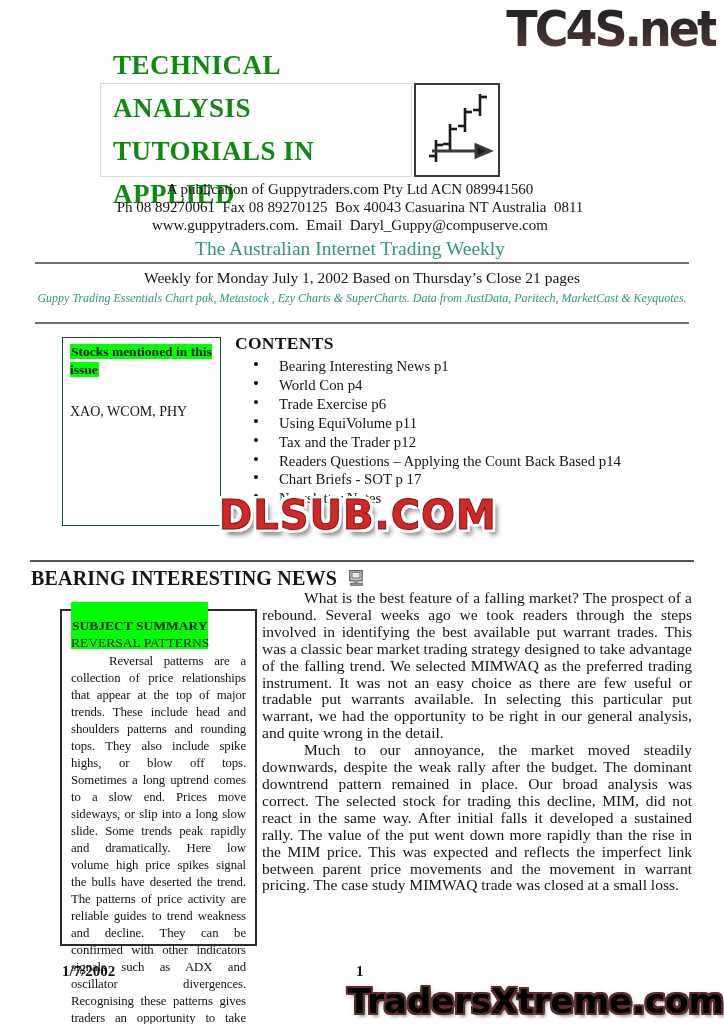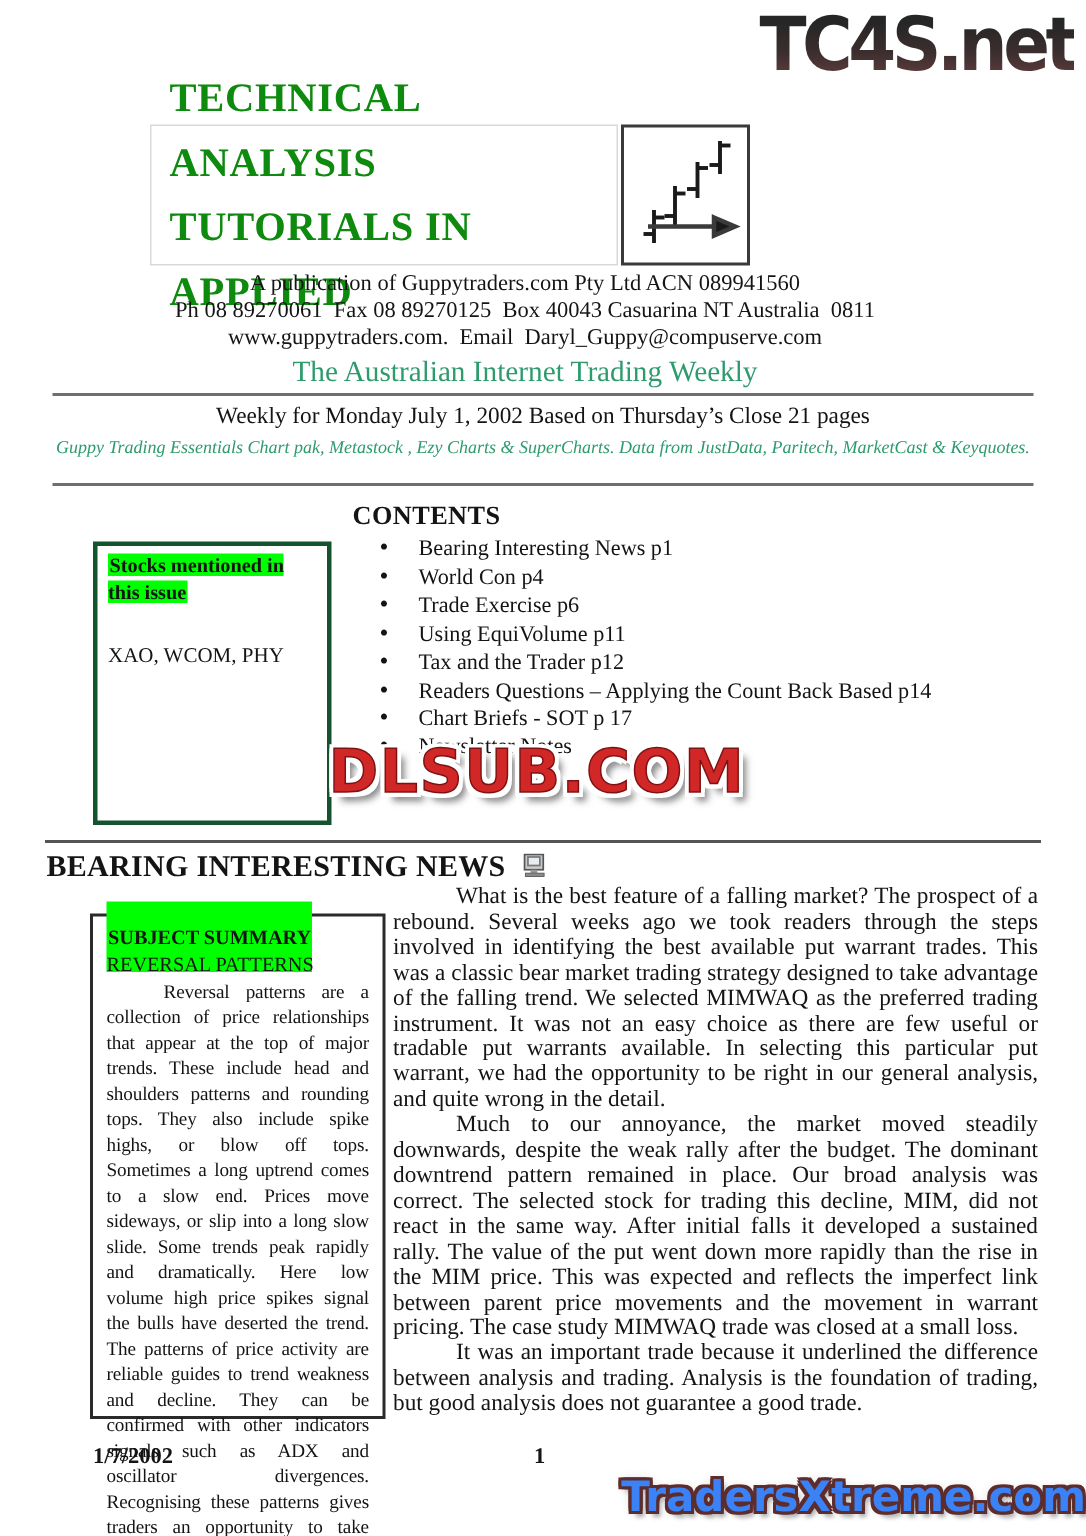--- a/index.html
+++ b/index.html
@@ -10,22 +10,22 @@
   .wm-tc4s{position:absolute;top:0px;right:8px;font-family:"DejaVu Sans",sans-serif;
     font-weight:bold;font-size:46px;letter-spacing:-3px;transform:scaleY(1.08);transform-origin:top;
     background:linear-gradient(180deg,#262626 25%,#3c2e2e 60%,#6e4242 100%);
     -webkit-background-clip:text;background-clip:text;color:transparent;z-index:30;}
   .wm-dlsub{position:absolute;left:219px;top:492px;z-index:30;
     font-family:"DejaVu Sans",sans-serif;font-weight:900;font-size:40px;letter-spacing:1px;
     color:#d22727;-webkit-text-stroke:1px #7e1212;
     text-shadow:-3px -3px 0 #fff,3px -3px 0 #fff,-3px 3px 0 #fff,3px 3px 0 #fff,
                 0 -3px 0 #fff,0 3px 0 #fff,-3px 0 0 #fff,3px 0 0 #fff,5px 6px 5px rgba(90,90,90,.75);}
   .wm-traders{position:absolute;top:981px;right:0px;z-index:30;
-    font-family:"DejaVu Sans",sans-serif;font-weight:bold;font-size:28px;letter-spacing:0px;
-    color:#3b82f6;
+    font-family:"DejaVu Sans",sans-serif;font-weight:bold;font-size:34px;letter-spacing:0px;
+    color:#000000;
     text-shadow:-2px -2px 0 #5d2c2c,2px -2px 0 #5d2c2c,-2px 2px 0 #5d2c2c,2px 2px 0 #5d2c2c,
                 0 -2px 0 #5d2c2c,0 2px 0 #5d2c2c,-2px 0 0 #5d2c2c,2px 0 0 #5d2c2c,
                 0 0 7px #c9c9c9,3px 4px 3px #aaa;}
 
   
   .masthead{position:absolute;left:100px;top:83px;display:flex;align-items:stretch;}
   .title-box{width:312px;height:94px;border:1px solid #d9d9d9;box-sizing:border-box;
     display:flex;flex-direction:column;justify-content:center;padding-left:12px;}
   .title-line{font-weight:bold;font-size:27px;line-height:43px;color:#0e8a0e;letter-spacing:.5px;}
   .logo-box{width:86px;height:94px;border:2px solid #3a3a3a;box-sizing:border-box;background:#fff;
@@ -40,21 +40,21 @@
   .rule-2{top:322px;}
   .rule-3{top:560px;left:30px;width:664px;background:#555;}
 
   .issue{position:absolute;left:0;top:268px;width:724px;text-align:center;}
   .issue-l1{font-size:15.5px;line-height:20px;}
   .issue-l2{font-size:15.5px;font-style:italic;line-height:19px;}
   .issue-l3{font-size:12px;font-style:italic;color:#2e9b6e;line-height:16px;margin-top:2px;}
 
   
   .stocks-box{position:absolute;left:62px;top:337px;width:159px;height:189px;
-    border:3px solid #14532d;box-sizing:border-box;padding:4px 7px;margin-top:24px;}
+    border:1px solid #14532d;box-sizing:border-box;padding:4px 7px;}
   .stocks-head{display:inline;font-weight:bold;font-size:13.5px;line-height:17px;
     background:#00ff00;padding:0 1px;}
   .stocks-list{margin-top:26px;font-size:14px;}
   .stocks-note{margin-top:14px;color:#e8680f;font-size:13px;line-height:17px;}
   .inline-icon{display:inline-block;vertical-align:-2px;margin:0 2px;}
 
   .contents-block{position:absolute;left:235px;top:333px;width:460px;}
   .contents-head{font-weight:bold;font-size:17.5px;letter-spacing:.3px;}
   .contents-list{list-style:none;margin:3px 0 0 0;padding:0;}
   .contents-list li{position:relative;padding-left:44px;font-size:14.8px;line-height:18.9px;}
@@ -171,19 +171,18 @@
 
   <div class="summary-box">
     <span class="summary-label">SUBJECT SUMMARY</span>
     <div class="summary-title">REVERSAL PATTERNS</div>
     <div class="summary-text">Reversal patterns are a collection of price relationships that appear at the top of major trends. These include head and shoulders patterns and rounding tops. They also include spike highs, or blow off tops. Sometimes a long uptrend comes to a slow end. Prices move sideways, or slip into a long slow slide. Some trends peak rapidly and dramatically. Here low volume high price spikes signal the bulls have deserted the trend. The patterns of price activity are reliable guides to trend weakness and decline. They can be confirmed with other indicators signals such as ADX and oscillator divergences. Recognising these patterns gives traders an opportunity to take profits.</div>
   </div>
 
   <div class="main-col">
     <p>What is the best feature of a falling market? The prospect of a rebound. Several weeks ago we took readers through the steps involved in identifying the best available put warrant trades. This was a classic bear market trading strategy designed to take advantage of the falling trend. We selected MIMWAQ as the preferred trading instrument. It was not an easy choice as there are few useful or tradable put warrants available. In selecting this particular put warrant, we had the opportunity to be right in our general analysis, and quite wrong in the detail.</p>
     <p>Much to our annoyance, the market moved steadily downwards, despite the weak rally after the budget. The dominant downtrend pattern remained in place. Our broad analysis was correct. The selected stock for trading this decline, MIM, did not react in the same way. After initial falls it developed a sustained rally. The value of the put went down more rapidly than the rise in the MIM price. This was expected and reflects the imperfect link between parent price movements and the movement in warrant pricing. The case study MIMWAQ trade was closed at a small loss.</p>
-    <p>It was an important trade because it underlined the difference between analysis and trading. Analysis is the foundation of trading, but good analysis does not guarantee a good trade.</p>
   </div>
 
   <div class="footer-date">1/7/2002</div>
   <div class="footer-page">1</div>
 
 </div>
 
 </body></html>

